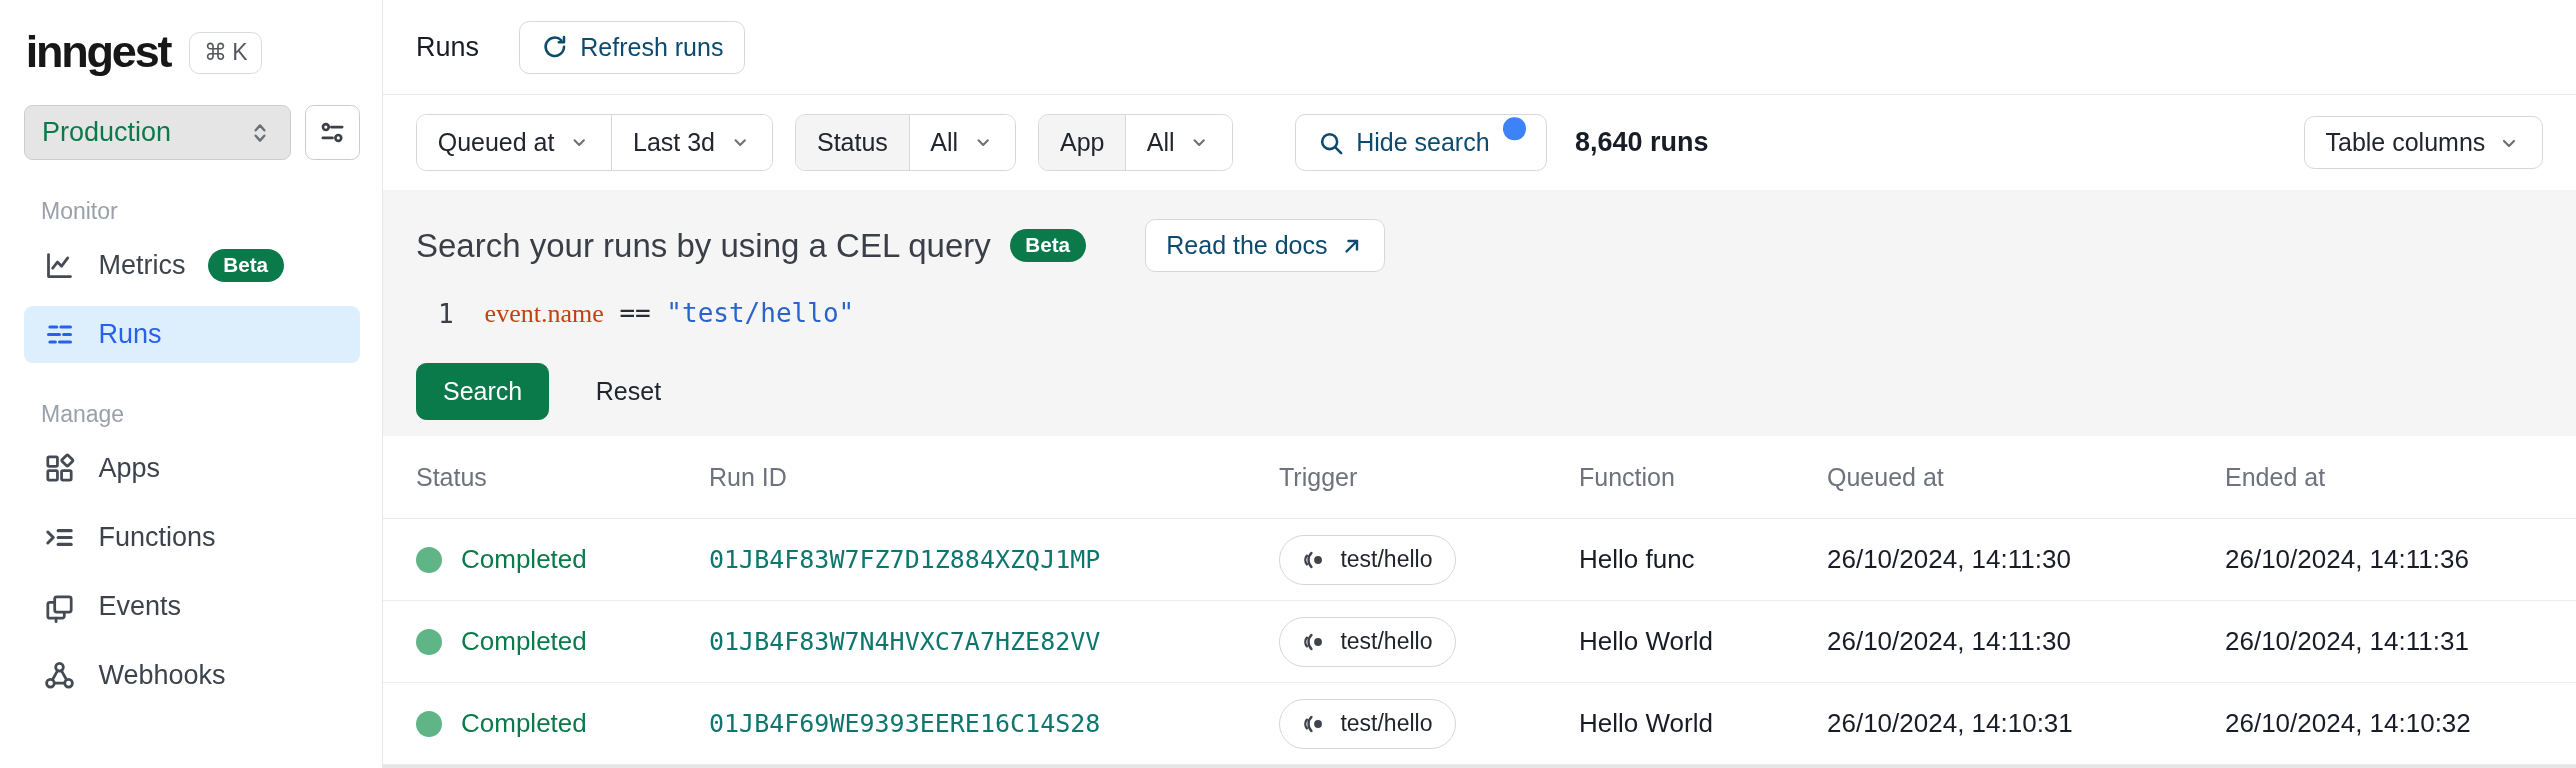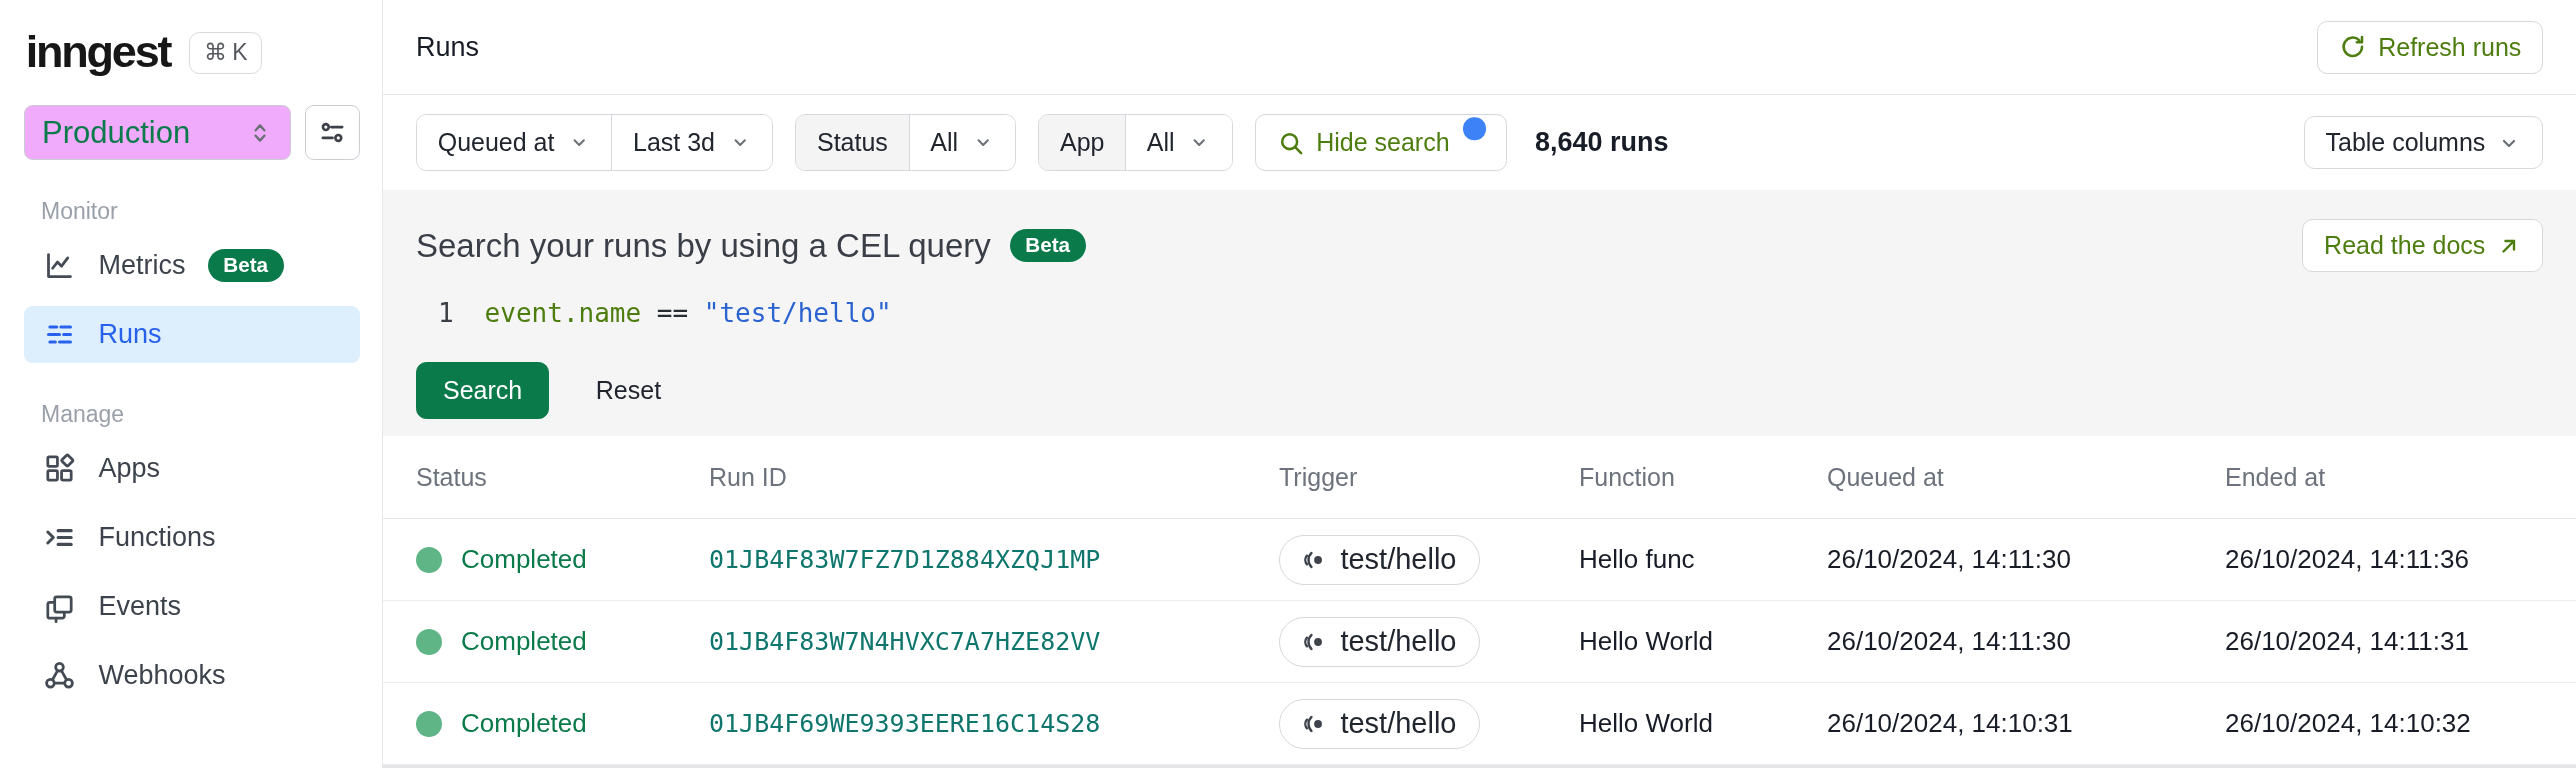--- a/index.html
+++ b/index.html
@@ -27,22 +27,22 @@
   .kbd {
     display: inline-flex; align-items: center; gap: 5.2px;
     border: 1.7px solid #d8dadd; border-radius: 10.3px;
     padding: 6.9px 13.8px; font-size: 23px; color: #55595f;
     background: #fff; cursor: pointer;
   }
   .env-row { display: flex; gap: 13.8px; }
   .env-select {
     flex: 1; height: 55px;
     display: flex; align-items: center; justify-content: space-between;
-    border: 1.7px solid #c9cdd2; border-radius: 8.6px; background: #f0abfc;
-    padding: 0 17px; font-size: 31px; font-weight: 500; color: #0b7a4b;
+    border: 1.7px solid #c9cdd2; border-radius: 8.6px; background: #e5e5e5;
+    padding: 0 17px; font-size: 27px; font-weight: 500; color: #0b7a4b;
     font-family: "Liberation Sans", sans-serif; cursor: pointer;
   }
   .icon-btn {
     width: 55px; height: 55px; border: 1.7px solid #c9cdd2; border-radius: 8.6px;
     background: #fff; display: flex; align-items: center; justify-content: center;
     color: #3c4149; cursor: pointer;
   }
   .nav-label { margin: 38px 0 12px 17px; font-size: 23px; color: #9aa0a9; }
   .nav-item {
     height: 57px; display: flex; align-items: center; gap: 22.4px;
@@ -65,21 +65,21 @@
     padding: 0 33px; border-bottom: 1.7px solid #e6e7ea;
   }
   .page-title { font-size: 27px; font-weight: 500; color: #171c26; }
 
   .btn {
     display: inline-flex; align-items: center; gap: 12px;
     font-family: "Liberation Sans", sans-serif; font-size: 25px;
     border-radius: 10.3px; cursor: pointer; background: #fff; border: 1.7px solid #d4d7db;
     height: 53px; padding: 0 20.7px; color: #20252e;
   }
-  .btn.green { color: #4d7c0f; }
+  .btn.green { color: #0c4a6e; margin-left: 40px; }
   .btn.solid { background: #0b7a4b; border-color: #0b7a4b; color: #fff; font-weight: 500; padding: 0 26px; height: 57px; }
   .btn.text { border: none; background: transparent; padding: 0 8.6px; font-weight: 500; color: #20252e; }
   .ml-auto { margin-left: auto; }
 
   
   .filter-bar {
     height: 95px; min-height: 95px; display: flex; align-items: center;
     gap: 22.4px; padding: 0 33px;
   }
   .seg-group {
@@ -108,21 +108,21 @@
   }
   .panel-head { display: flex; align-items: center; gap: 19px; }
   .panel-title { font-size: 33px; color: #3a3f47; }
   .code-row {
     margin-top: 26px; display: flex; align-items: center;
     font-family: "DejaVu Sans Mono", monospace; font-size: 26px;
     cursor: text;
   }
   .ln { color: #3a3f47; width: 29px; text-align: right; margin-left: 8.6px; }
   .code-content { margin-left: 31px; letter-spacing: 0; }
-  .tk-prop { color: #4d7c0f; }
+  .tk-prop { color: #c2410c; font-family: Liberation Serif, serif; }
   .tk-op { color: #272c35; }
   .tk-str { color: #2a63cf; }
   .panel-actions { margin-top: 34px; display: flex; align-items: center; gap: 38px; }
 
   
   .grid-cols {
     display: grid;
     grid-template-columns: 293px 570px 300px 248px 398px 1fr;
     align-items: center; padding: 0 33px;
   }
@@ -131,21 +131,21 @@
     font-size: 25px; color: #6d737c;
     border-bottom: 1.7px solid #e6e7ea;
   }
   .t-row { height: 82px; min-height: 82px; border-bottom: 1.7px solid #ececee; font-size: 26px; color: #171c26; }
   .cell-status { display: flex; align-items: center; gap: 19px; color: #0b7a4b; font-weight: 500; }
   .status-dot { width: 26px; height: 26px; border-radius: 50%; background: #60b586; }
   .mono { font-family: "DejaVu Sans Mono", monospace; font-size: 25px; color: #0f766e; }
   .trigger-pill {
     display: inline-flex; align-items: center; gap: 12px;
     border: 1.7px solid #d4d7db; border-radius: 861px; height: 50px; padding: 0 22.4px;
-    font-size: 29px; color: #20252e; background: #fff; width: max-content; cursor: default;
+    font-size: 23px; color: #20252e; background: #fff; width: max-content; cursor: default;
   }
   .trigger-pill .tp-icon { color: #3f444c; display: flex; }
   .bottom-band { background: #e5e6e8; flex: 1; }
 
   svg { display: block; }
 </style>
 </head>
 <body>
 
 <div class="app">

